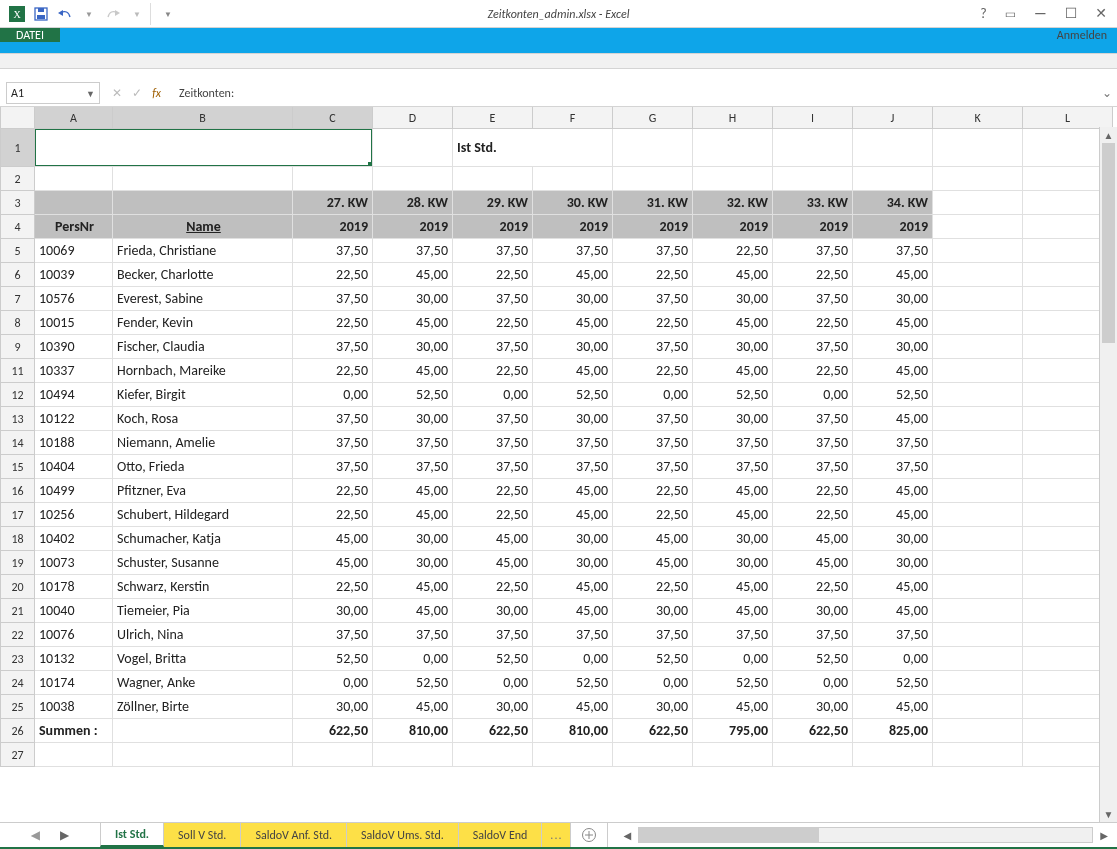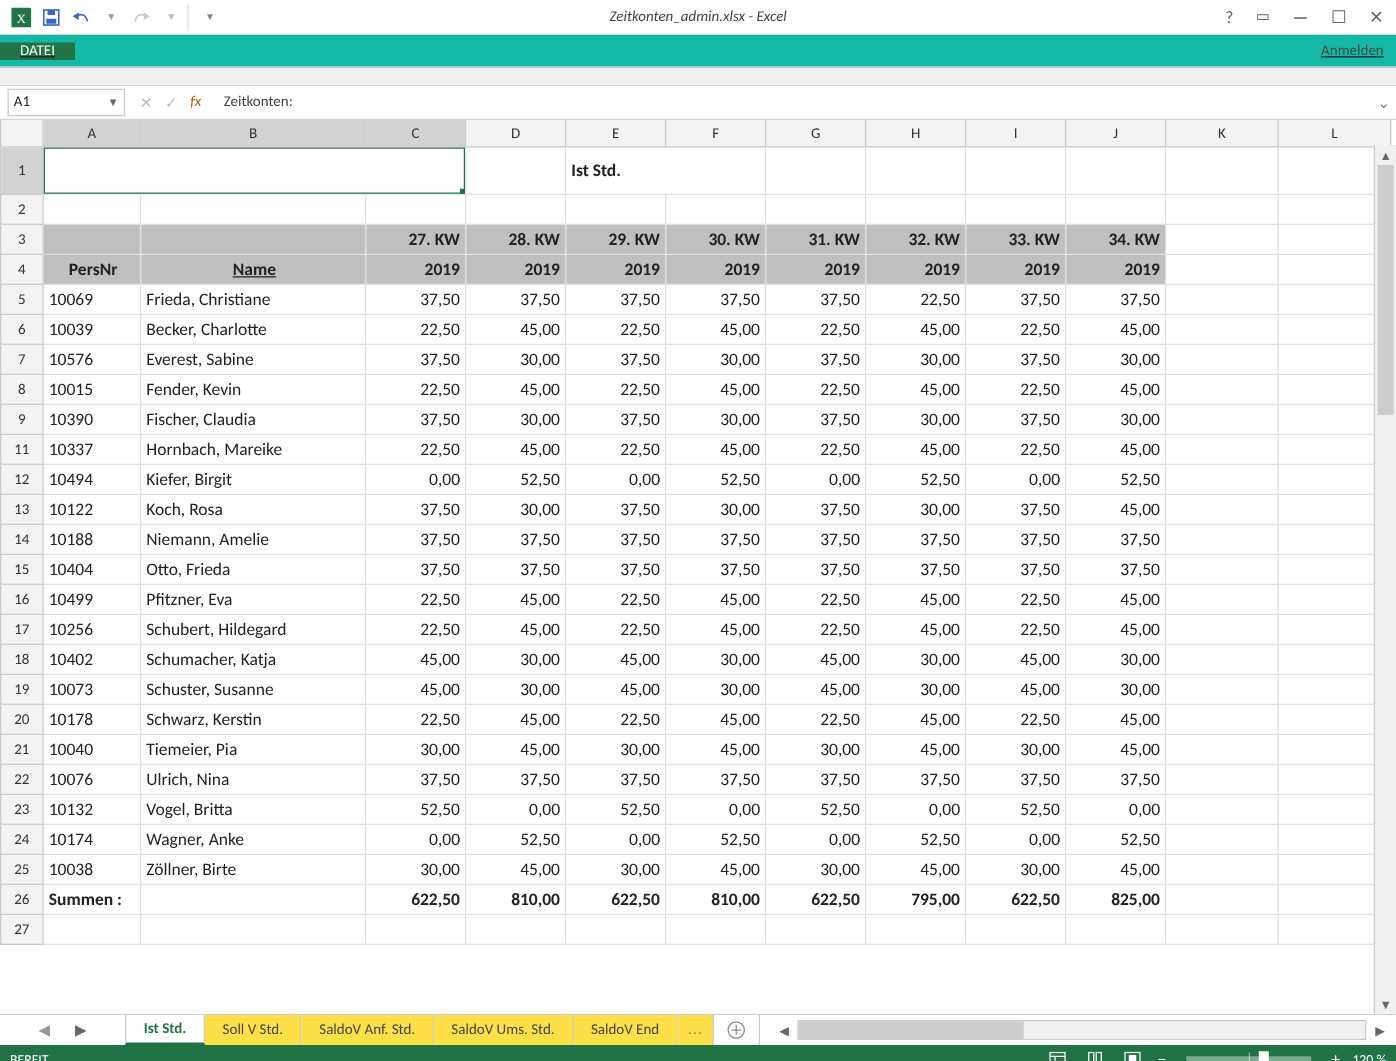--- a/index.html
+++ b/index.html
@@ -3,26 +3,26 @@
 <meta charset="utf-8">
 <style>
   html,body{margin:0;padding:0;font-family:"Segoe UI","Calibri",sans-serif;font-size:12px;color:#222;background:#fff;overflow:hidden;width:1117px;height:849px;}
   .titlebar{height:27px;background:#fff;border-bottom:1px solid #d4d4d4;display:flex;align-items:center;position:relative;}
   .qat{display:flex;align-items:center;gap:2px;padding-left:6px;}
   .qat-icon{width:22px;height:22px;display:flex;align-items:center;justify-content:center;}
   .qat svg{display:block}
   .title-center{position:absolute;left:0;right:0;text-align:center;pointer-events:none;color:#444;font-style:italic;}
   .winbtns{margin-left:auto;display:flex;align-items:center;gap:18px;padding-right:10px;color:#666;}
   .winbtns span{font-size:14px;cursor:default;}
-  .ribbon-tabs{height:25px;background:#14b8a6;display:flex;align-items:center;border-bottom:1px solid #d4d4d4;position:relative;text-decoration:underline;}
+  .ribbon-tabs{height:25px;background:#0ea5e9;display:flex;align-items:flex-start;border-bottom:1px solid #d4d4d4;position:relative;}
   .rtab{padding:0 14px;display:flex;align-items:center;color:#444;font-size:12px;}
   .rtab.file{background:#217346;color:#fff;padding:0 16px;}
   .signin{margin-left:auto;padding-right:10px;display:flex;align-items:center;color:#444;}
   .ribbon-body{height:14px;background:#f1f1f1;border-bottom:1px solid #d4d4d4;}
-  .formula-bar{height:26px;border-bottom:1px solid #d4d4d4;display:flex;align-items:center;background:#fff;}
+  .formula-bar{height:26px;border-bottom:1px solid #d4d4d4;display:flex;align-items:center;background:#fff;margin-top:11px;}
   .namebox{width:84px;border:1px solid #ccc;margin:2px 4px 2px 6px;height:20px;display:flex;align-items:center;padding:0 4px;font-size:12px;justify-content:space-between;}
   .namebox .dd{color:#666;font-size:9px;}
   .fbar-icons{display:flex;align-items:center;gap:10px;color:#bbb;padding:0 8px;}
   .fx{font-style:italic;color:#a16207;}
   .fbar-input{flex:1;padding-left:10px;color:#444;}
   .fbar-expand{width:20px;text-align:center;color:#777;}
   .grid-area{position:relative;height:715px;overflow:hidden;background:#fff;}
   table.sheet{border-collapse:collapse;table-layout:fixed;width:1100px;}
   .colhdr th{background:#f3f3f3;border:1px solid #ccc;border-top:none;font-weight:normal;color:#333;height:19px;font-size:12px;text-align:center;}
   .colhdr th.sel{background:#d2d2d2;font-weight:normal;}

